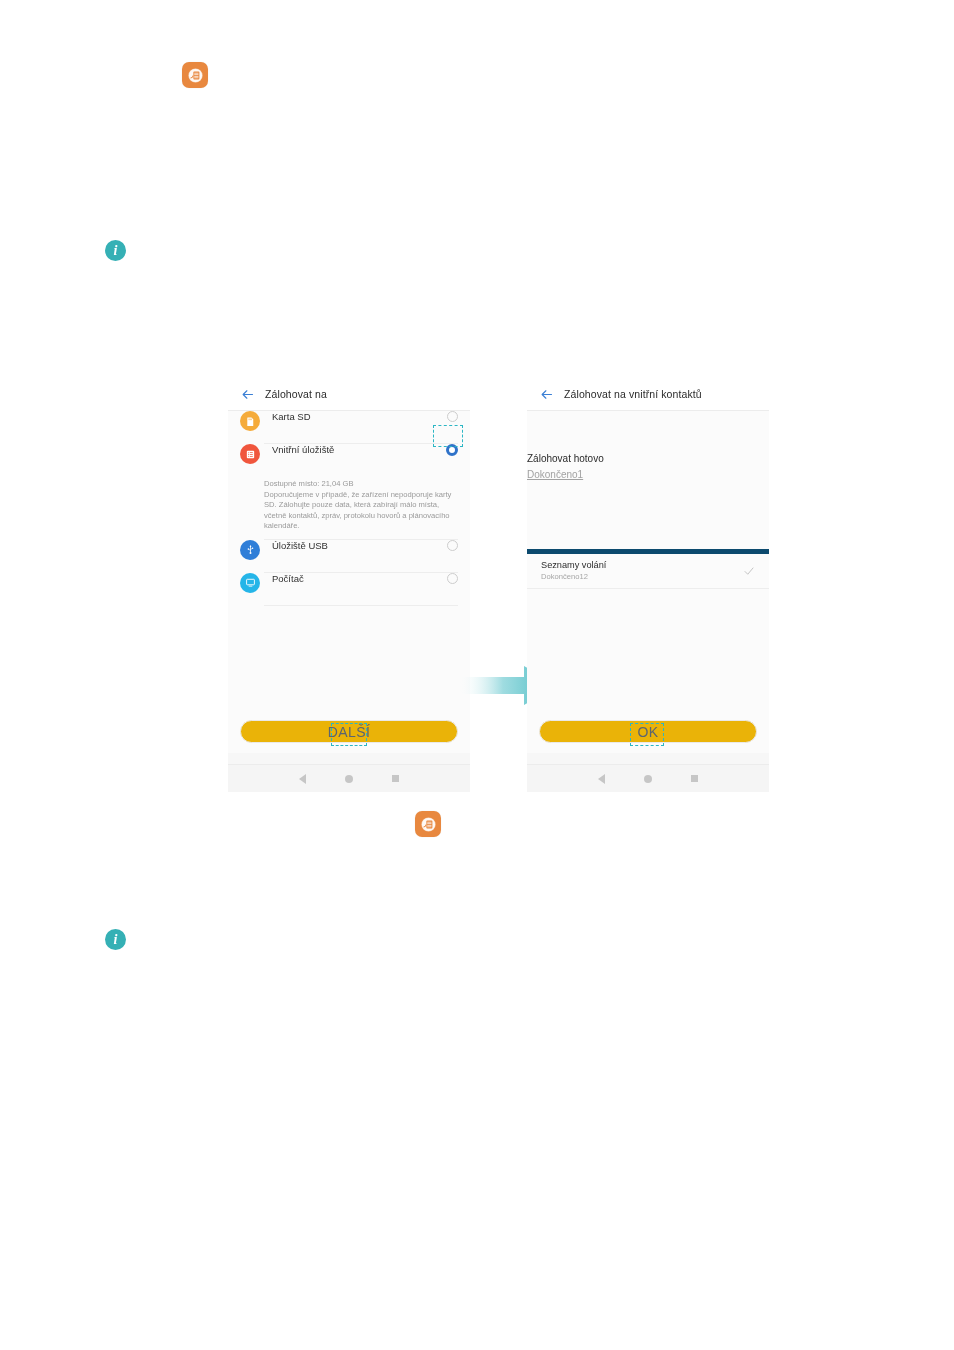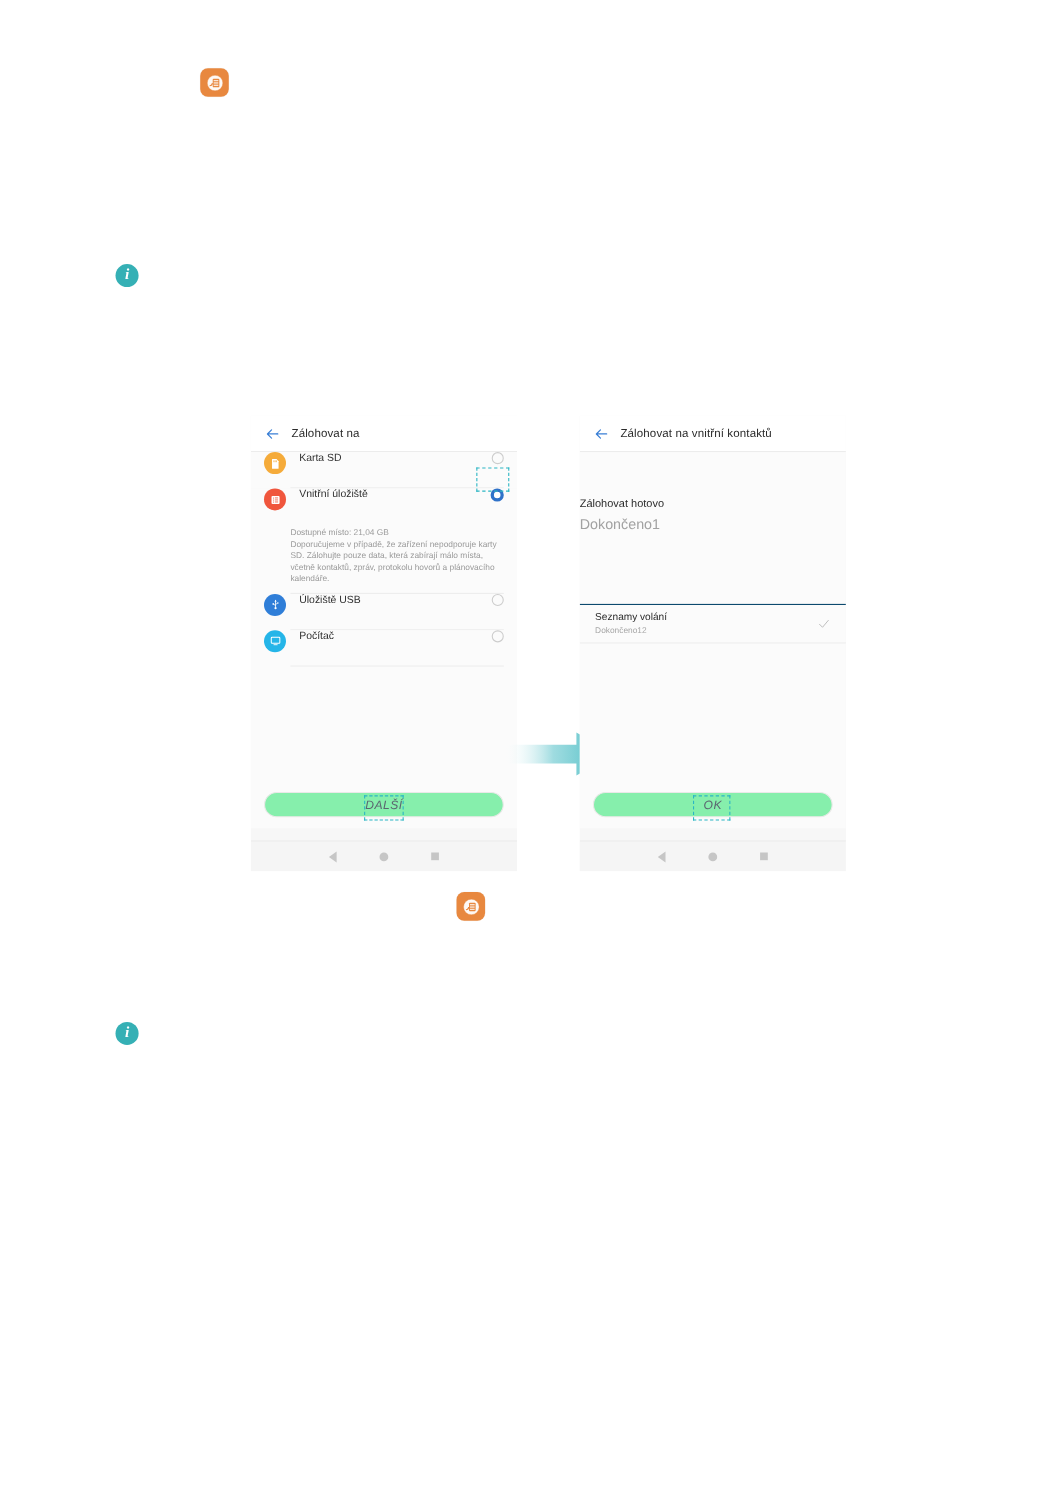--- a/index.html
+++ b/index.html
@@ -162,30 +162,29 @@
     position: absolute;
     left: 12px;
     right: 12px;
     bottom: 10px;
     height: 23px;
   }
   .action-btn {
     width: 100%;
     height: 100%;
     border-radius: 12px;
-    background: #86efac;
+    background: #eab308;
     border: 1px solid #eae9e8;
     box-sizing: border-box;
     display: flex;
     align-items: center;
     justify-content: center;
-    font-size: 11px;
+    font-size: 14px;
     color: #5b6570;
     letter-spacing: 0.4px;
-    font-style: italic;
   }
 
   
   .nav-bar {
     position: absolute;
     left: 0; right: 0; bottom: 0;
     height: 28px;
     background: #f5f5f5;
     border-top: 1px solid #ececec;
     display: flex;
@@ -213,31 +212,32 @@
   
   .done-block {
     padding-top: 42px;
   }
   .done-title {
     font-size: 10px;
     color: #2b2b2b;
     margin-bottom: 5px;
   }
   .done-sub {
-    font-size: 13px;
+    font-size: 10px;
     color: #a2a2a2;
+    text-decoration: underline;
   }
   .item-row {
     position: absolute;
     left: 0; right: 0;
     top: 138px;
     padding: 6px 14px 7px 14px;
     box-sizing: border-box;
     background: #fbfbfb;
-    border-top: 1px solid #0c4a6e;
+    border-top: 5px solid #0c4a6e;
     border-bottom: 1px solid #ededed;
     display: flex;
     align-items: center;
   }
   .item-texts { flex: 1 1 auto; }
   .item-title {
     font-size: 9.2px;
     color: #2b2b2b;
     margin-bottom: 2px;
   }

